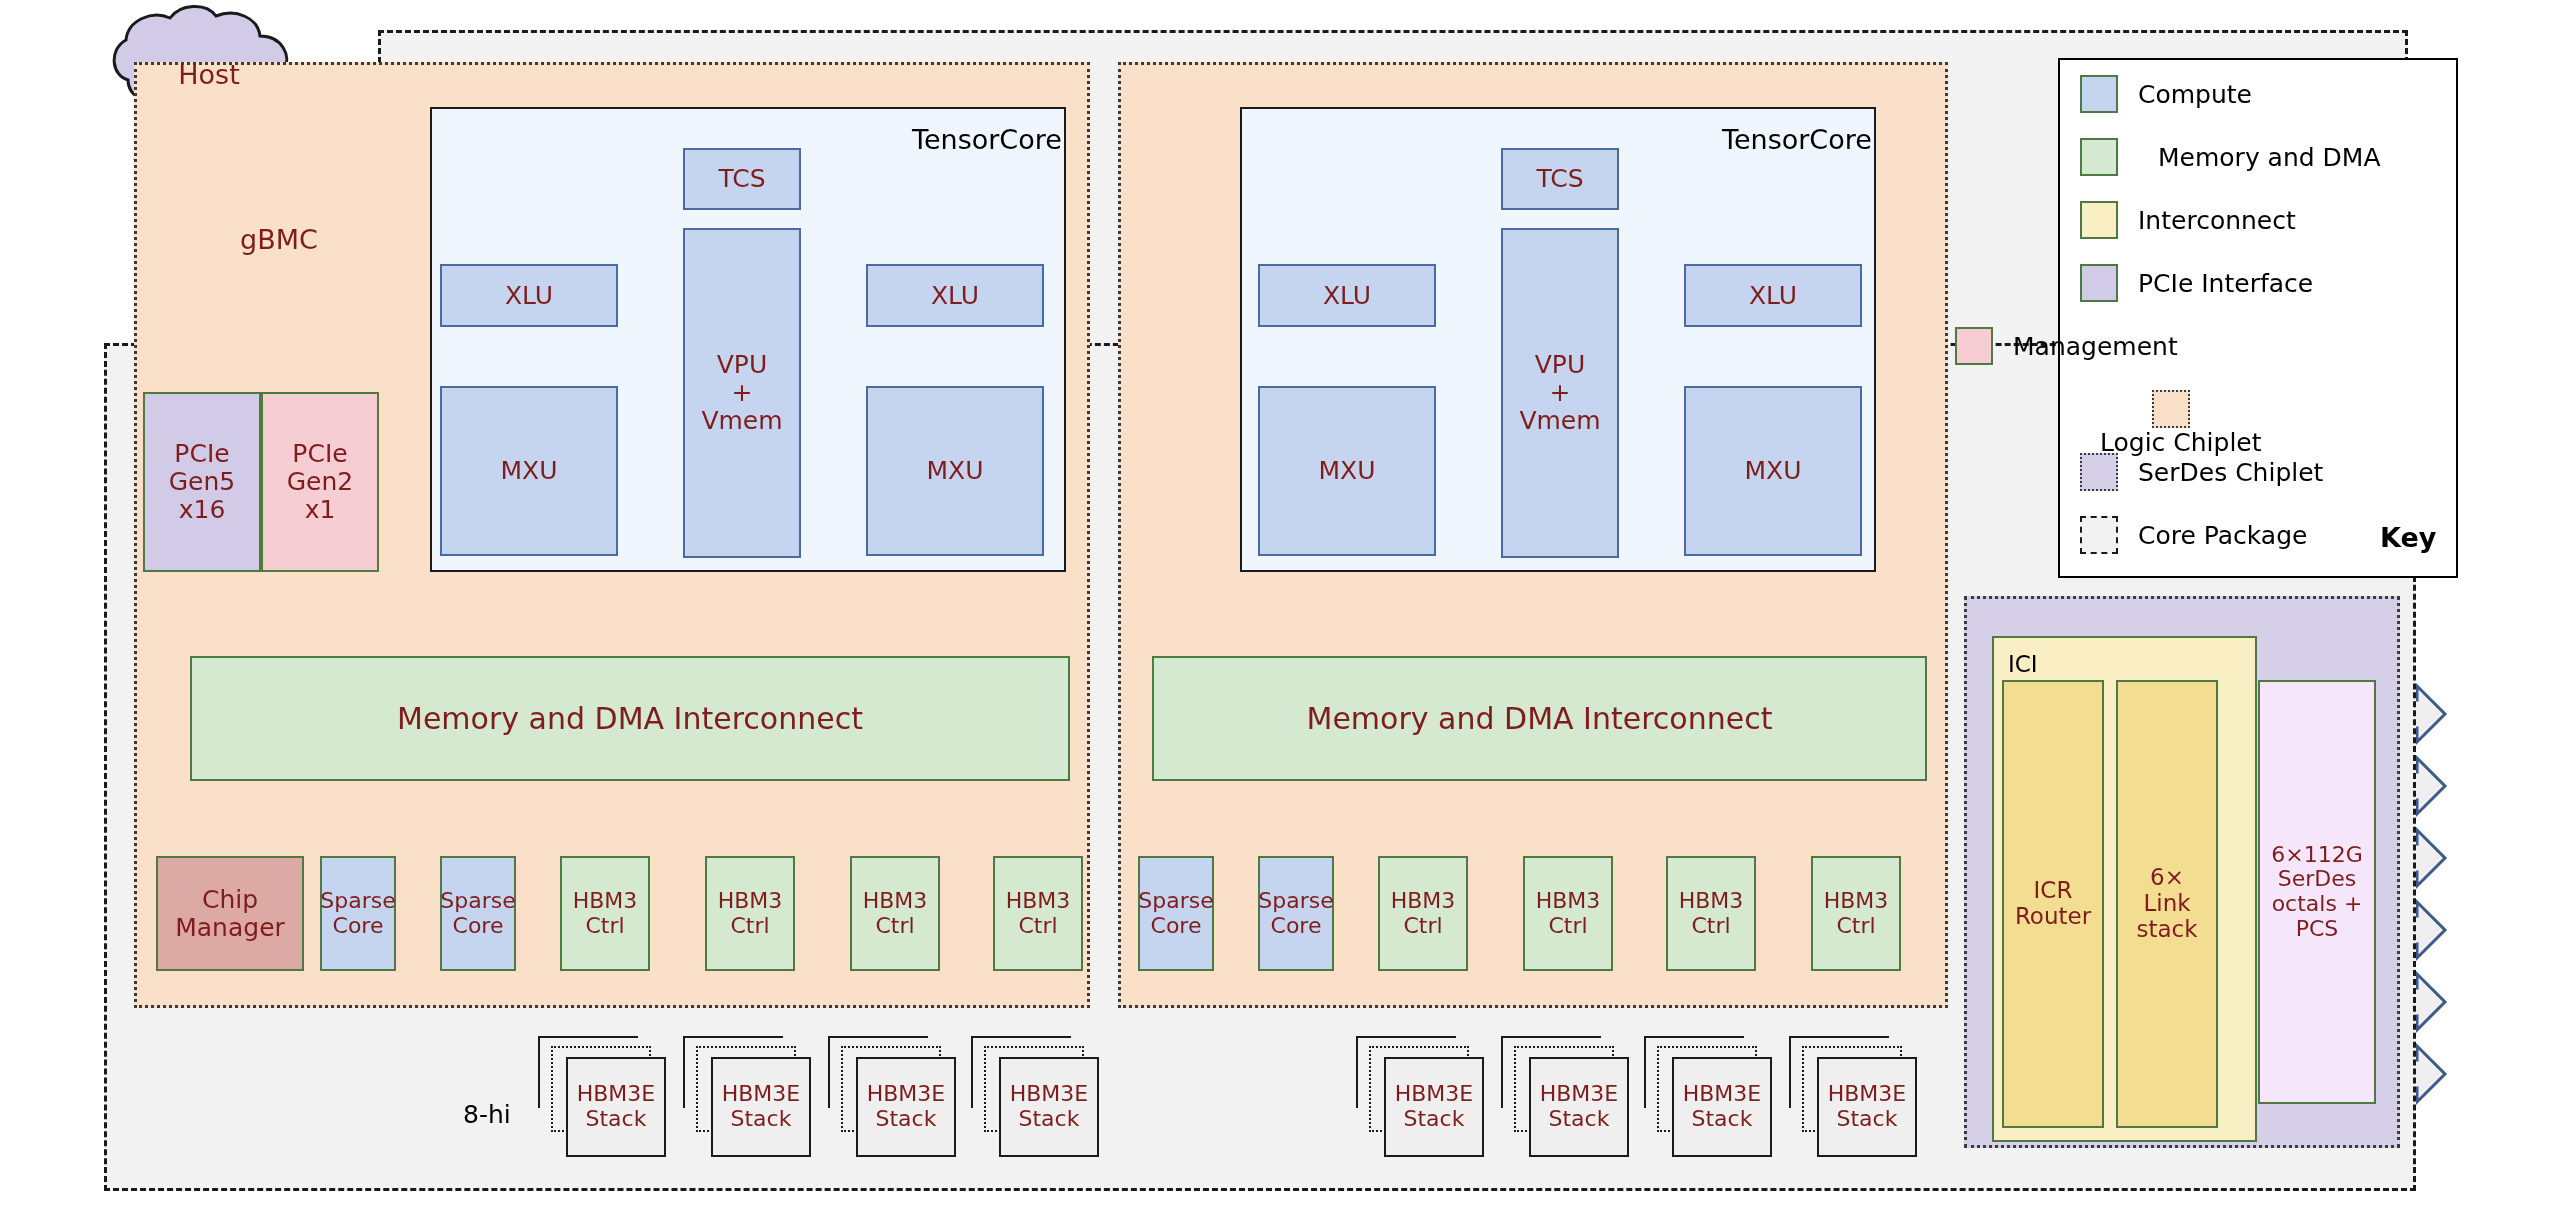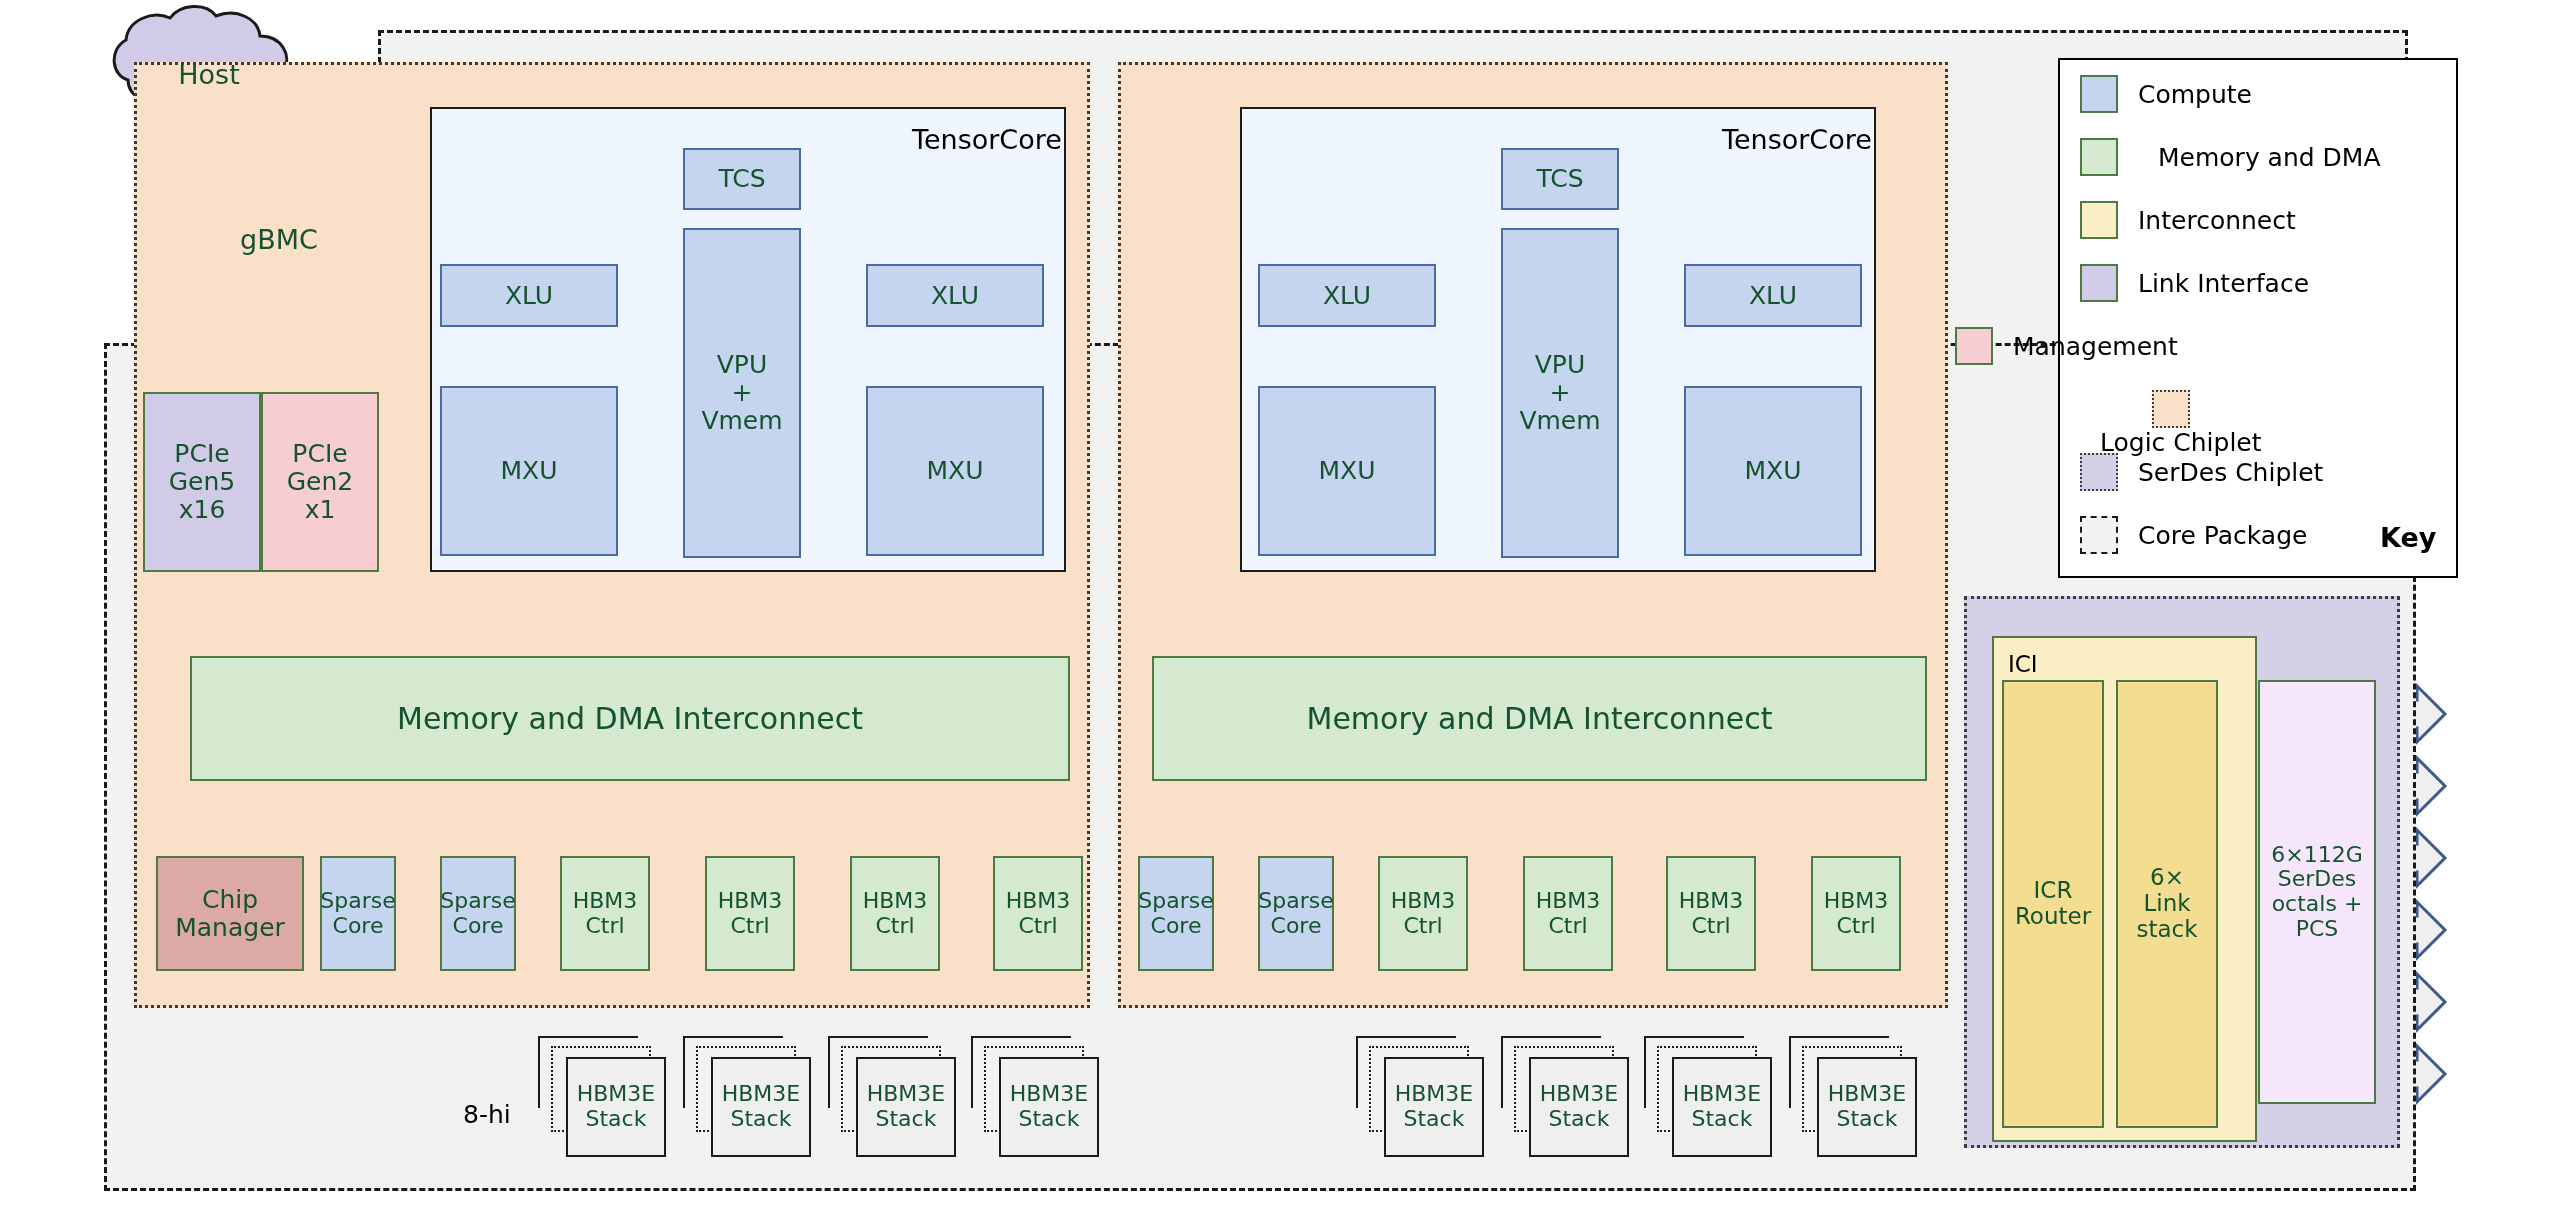--- a/index.html
+++ b/index.html
@@ -9,21 +9,21 @@
   .abs{position:absolute;box-sizing:border-box;}
 
   
   .pkg{border:3px dashed #1a1a1a;background:#f2f2f2;}
   .pkg-top{border:3px dashed #1a1a1a;background:#f2f2f2;}
   .chiplet-logic{border:3px dotted #3a3a3a;background:#fae0c8;}
   .chiplet-serdes{border:3px dotted #3a3a3a;background:#d5cfe8;}
 
   
   .box{display:flex;align-items:center;justify-content:center;text-align:center;
-       line-height:1.12;color:#14532d;}
+       line-height:1.12;color:#7f1d1d;}
   .b-compute{background:#c5d5f0;border:2px solid #4a6aa5;}
   .b-compute-g{background:#c5d5f0;border:2px solid #4f7942;}
   .b-mem{background:#d5e8d0;border:2px solid #4f7942;}
   .b-inter{background:#faeec4;border:2px solid #4f7942;}
   .b-inter2{background:#f2dd91;border:2px solid #4f7942;}
   .b-host{background:#d2cbe8;border:2px solid #4f7942;}
   .b-mgmt{background:#f5cdd2;border:2px solid #4f7942;}
   .b-mgmt-d{background:#dda9a4;border:2px solid #4f7942;}
   .b-serdes{background:#f6e6fb;border:2px solid #4f7942;}
   .b-tcore{background:#eff6fd;border:2px solid #1a1a1a;}
@@ -491,21 +491,21 @@
 <div class="key-row" style="left:2080px;top:138px;gap:20px;">
   <span class="key-sw" style="background:#d5e8d0;border:2px solid #4f7942;display:inline-block;"></span>
   <span class="key-lbl">Memory and DMA</span>
 </div>
 <div class="key-row" style="left:2080px;top:201px;">
   <span class="key-sw" style="background:#faeec4;border:2px solid #4f7942;display:inline-block;"></span>
   <span class="key-lbl">Interconnect</span>
 </div>
 <div class="key-row" style="left:2080px;top:264px;">
   <span class="key-sw" style="background:#d2cbe8;border:2px solid #4f7942;display:inline-block;"></span>
-  <span class="key-lbl">Link Interface</span>
+  <span class="key-lbl">PCIe Interface</span>
 </div>
 <div class="key-row" style="left:1955px;top:327px;">
   <span class="key-sw" style="background:#f5cdd2;border:2px solid #4f7942;display:inline-block;"></span>
   <span class="key-lbl">Management</span>
 </div>
 <div class="key-row" style="left:2080px;top:390px;flex-direction:column;">
   <span class="key-sw" style="background:#fae0c8;border:2px dotted #3a3a3a;display:inline-block;"></span>
   <span class="key-lbl">Logic Chiplet</span>
 </div>
 <div class="key-row" style="left:2080px;top:453px;">

